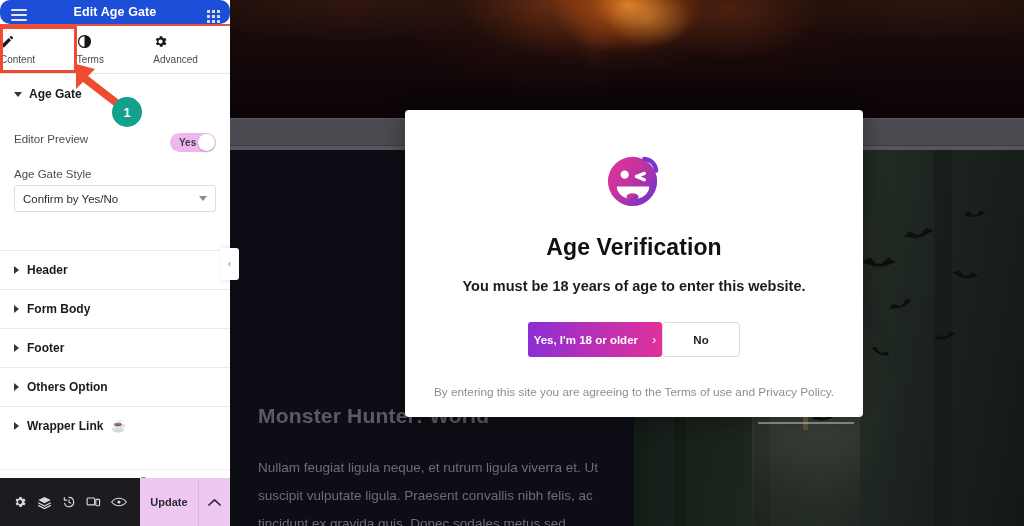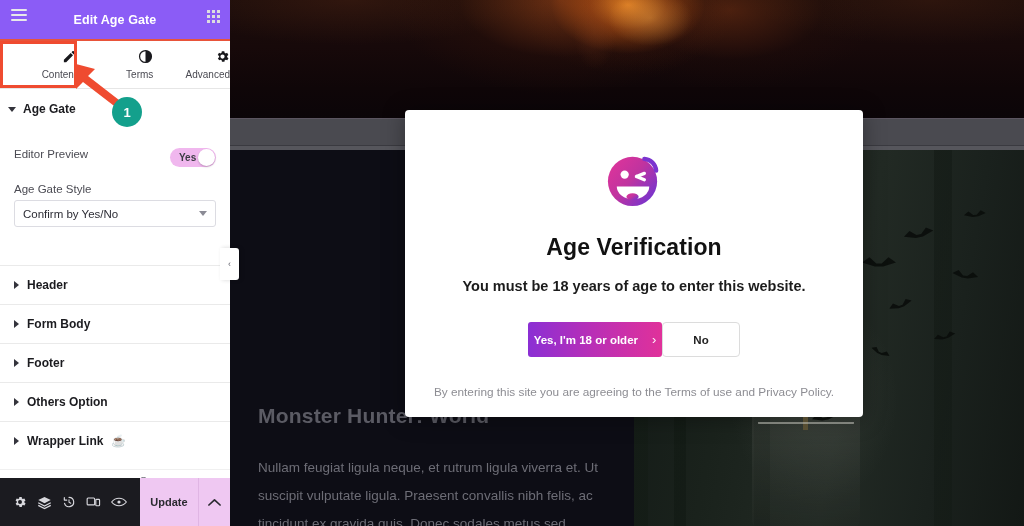--- a/index.html
+++ b/index.html
@@ -135,47 +135,48 @@
   .modal-foot {
     margin-top: 28px; font-size: 11.8px; color: #8d8d93;
   }
 
   
   .panel {
     position: absolute; left: 0; top: 0; width: 230px; height: 526px;
     background: #fff; z-index: 5;
   }
   .panel-top {
-    height: 39px; background: #8b5cf6; display: flex; align-items: center;
+    height: 24px; background: #1d4ed8; display: flex; align-items: center;
     position: relative;
+    border-radius: 10px;
   }
   .ham { position: absolute; left: 11px; top: 9px; width: 16px; height: 13px; }
   .ham span { display:block; height:2px; background:#e8e8ea; margin-bottom:3px; border-radius:1px;}
   .panel-title {
     width: 100%; text-align: center; color: #fff; font-size: 12.5px; font-weight: 700;
     letter-spacing: .1px;
   }
   .grid-ico { position: absolute; right: 10px; top: 10px; width: 13px; height: 13px;
     display: grid; grid-template-columns: repeat(3,1fr); grid-template-rows: repeat(3,1fr); gap: 1.6px;}
   .grid-ico i { background: #dcdce0; display:block; }
 
   .accent-line { height: 2px; background: #e8543a; }
 
   .tabs { display: flex; height: 48px; border-bottom: 1px solid #e6e6e6; background:#fff; }
   .tab {
-    flex: 1; display: flex; flex-direction: column; align-items: flex-end; justify-content: center;
+    flex: 1; display: flex; flex-direction: column; align-items: flex-start; justify-content: center;
     gap: 5px; cursor: pointer; position: relative;
   }
   .tab .tlabel { font-size: 10px; color: #4a4a52; }
   .tab svg { display: block; }
   .tab.active { outline: 3px solid #ef4b30; outline-offset: -3px; }
 
   .section-hd {
     display: flex; align-items: center; gap: 7px;
-    padding: 13px 14px 12px 8px;
+    padding: 13px 14px 12px 14px;
     font-size: 12px; font-weight: 700; color: #1b1b1f;
   }
   .caret-d { width:0;height:0;border-left:4px solid transparent;border-right:4px solid transparent;border-top:5px solid #34343c;}
   .caret-r { width:0;height:0;border-top:4px solid transparent;border-bottom:4px solid transparent;border-left:5px solid #34343c;}
 
   .ctrl-row {
     display: flex; align-items: flex-start; justify-content: space-between;
     padding: 6px 14px 6px 14px;
   }
   .ctrl-label { font-size: 11.5px; color: #4b4b53; }

